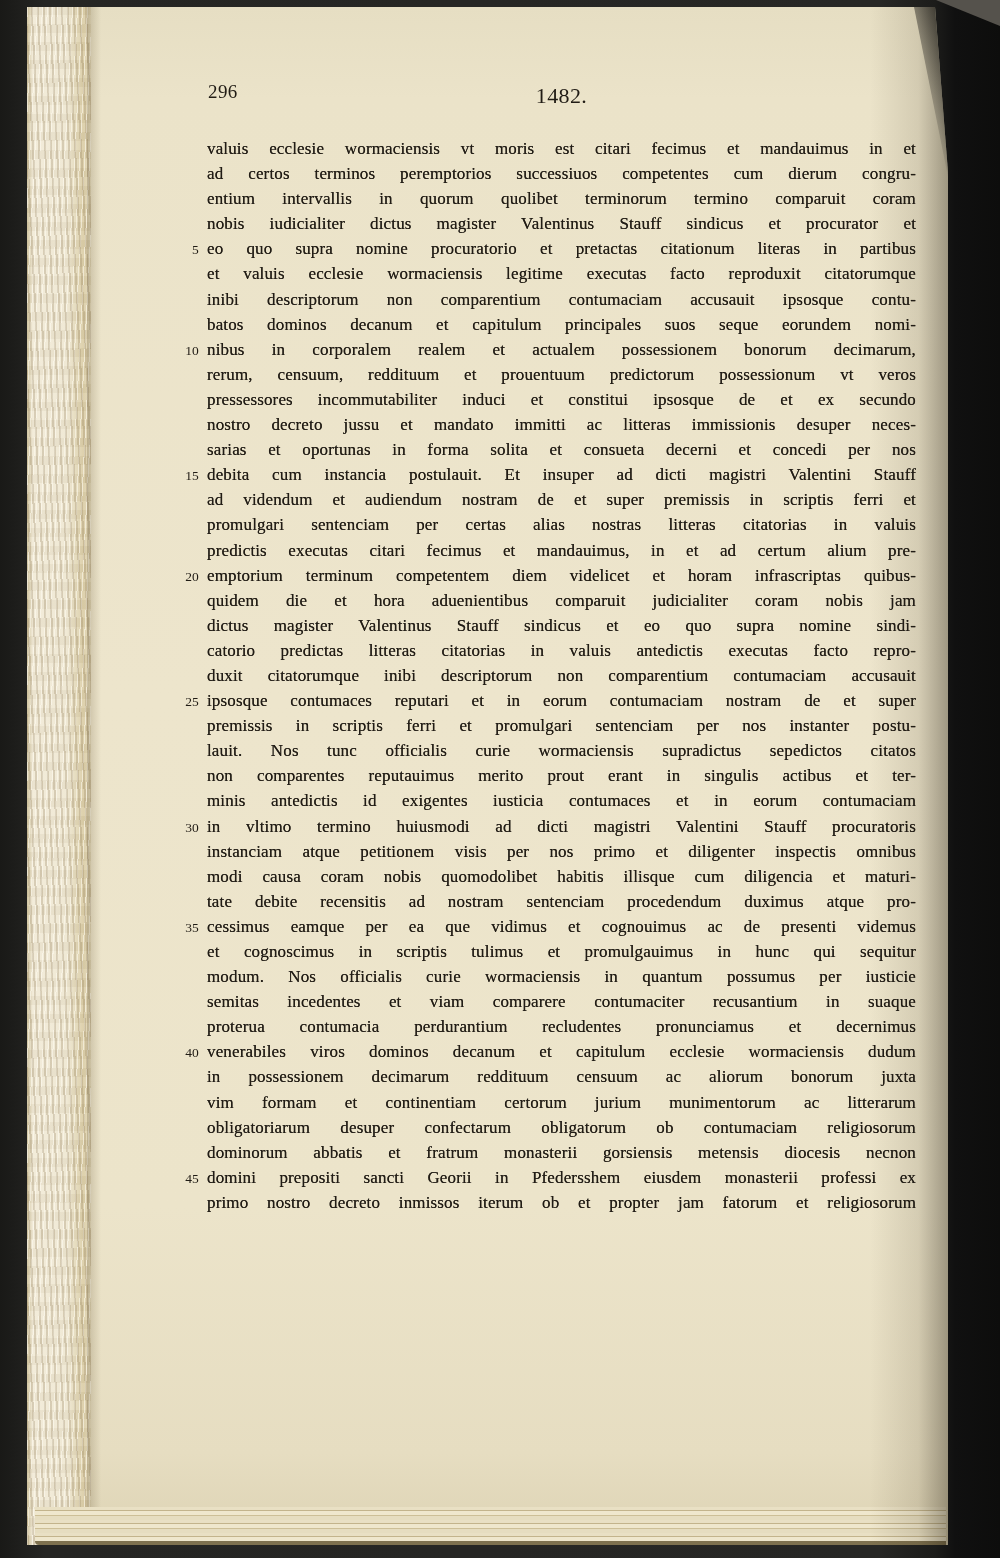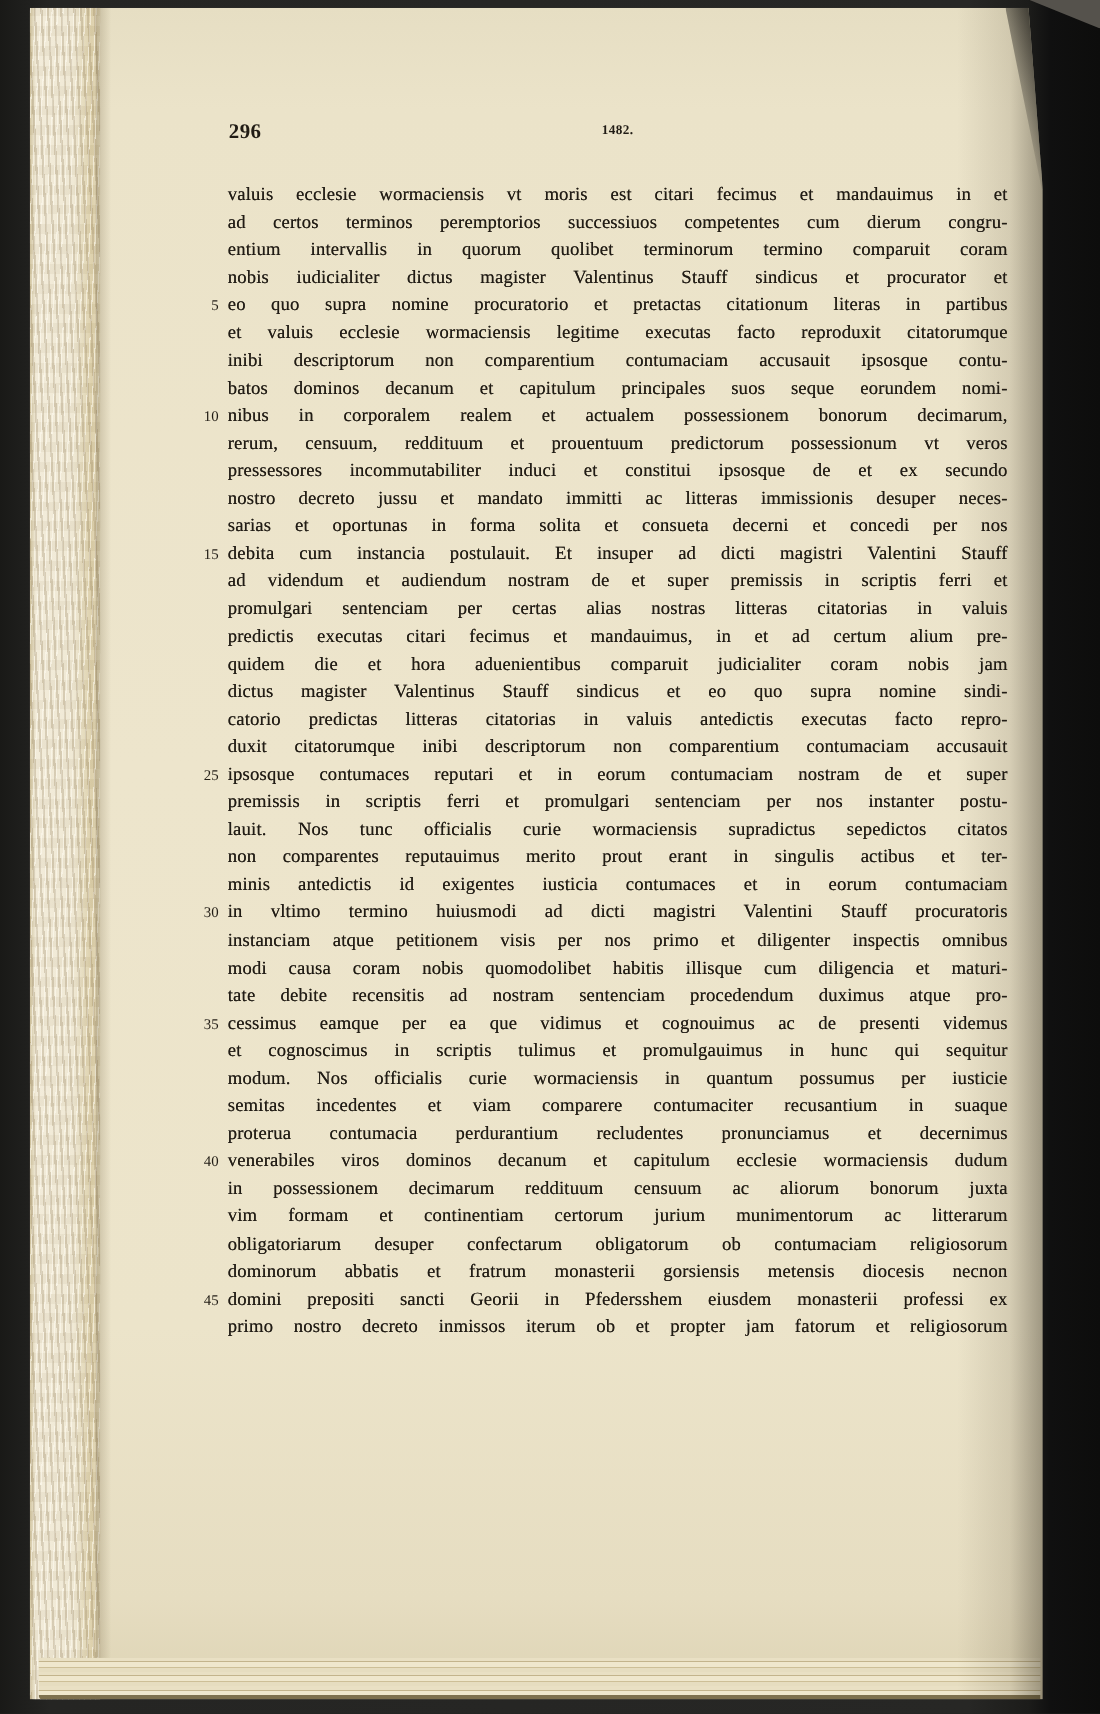--- a/index.html
+++ b/index.html
@@ -63,25 +63,25 @@
   .right-shadow {
     position:absolute; top:0; right:0; width:78px; height:100%;
     background:linear-gradient(90deg, rgba(56,45,24,0) 0%, rgba(56,45,24,0.13) 62%, rgba(33,26,12,0.38) 100%);
   }
   
   .content {
     position:absolute; left:180px; top:0; width:709px;
     color:#211c15;
   }
   .header {
-    position:relative; height:24px; margin-top:102px;
-    font-weight:bold; font-size:19px; letter-spacing:0.4px;
+    position:relative; height:24px; margin-top:74px;
+    font-weight:normal; font-size:19px; letter-spacing:0.4px;
   }
   .pnum  { position:absolute; left:1px; top:0; }
-  .year  { position:absolute; left:50%; top:2px; transform:translateX(-50%); font-size:12px; }
+  .year  { position:absolute; left:50%; top:2px; transform:translateX(-50%); font-size:22px; }
   .text-block { margin-top:31px; }
   .line {
     position:relative;
     height:25.1px; line-height:25.1px;
     font-size:17px;
     text-align:justify;
     text-align-last:justify;
     letter-spacing:0.15px;
     text-shadow:0 0 0.45px rgba(33,28,21,0.85);
   }
@@ -173,20 +173,23 @@
   </div>
 
   <div class="line">
     <span class="lineno"></span><span class="linetext">promulgari sentenciam per certas alias nostras litteras citatorias in valuis</span>
   </div>
 
   <div class="line">
     <span class="lineno"></span><span class="linetext">predictis executas citari fecimus et mandauimus, in et ad certum alium pre-</span>
   </div>
 
+  <div class="line">
+    <span class="lineno">20</span><span class="linetext">emptorium terminum competentem diem videlicet et horam infrascriptas quibus-</span>
+  </div>
 
   <div class="line">
     <span class="lineno"></span><span class="linetext">quidem die et hora aduenientibus comparuit judicialiter coram nobis jam</span>
   </div>
 
   <div class="line">
     <span class="lineno"></span><span class="linetext">dictus magister Valentinus Stauff sindicus et eo quo supra nomine sindi-</span>
   </div>
 
   <div class="line">

